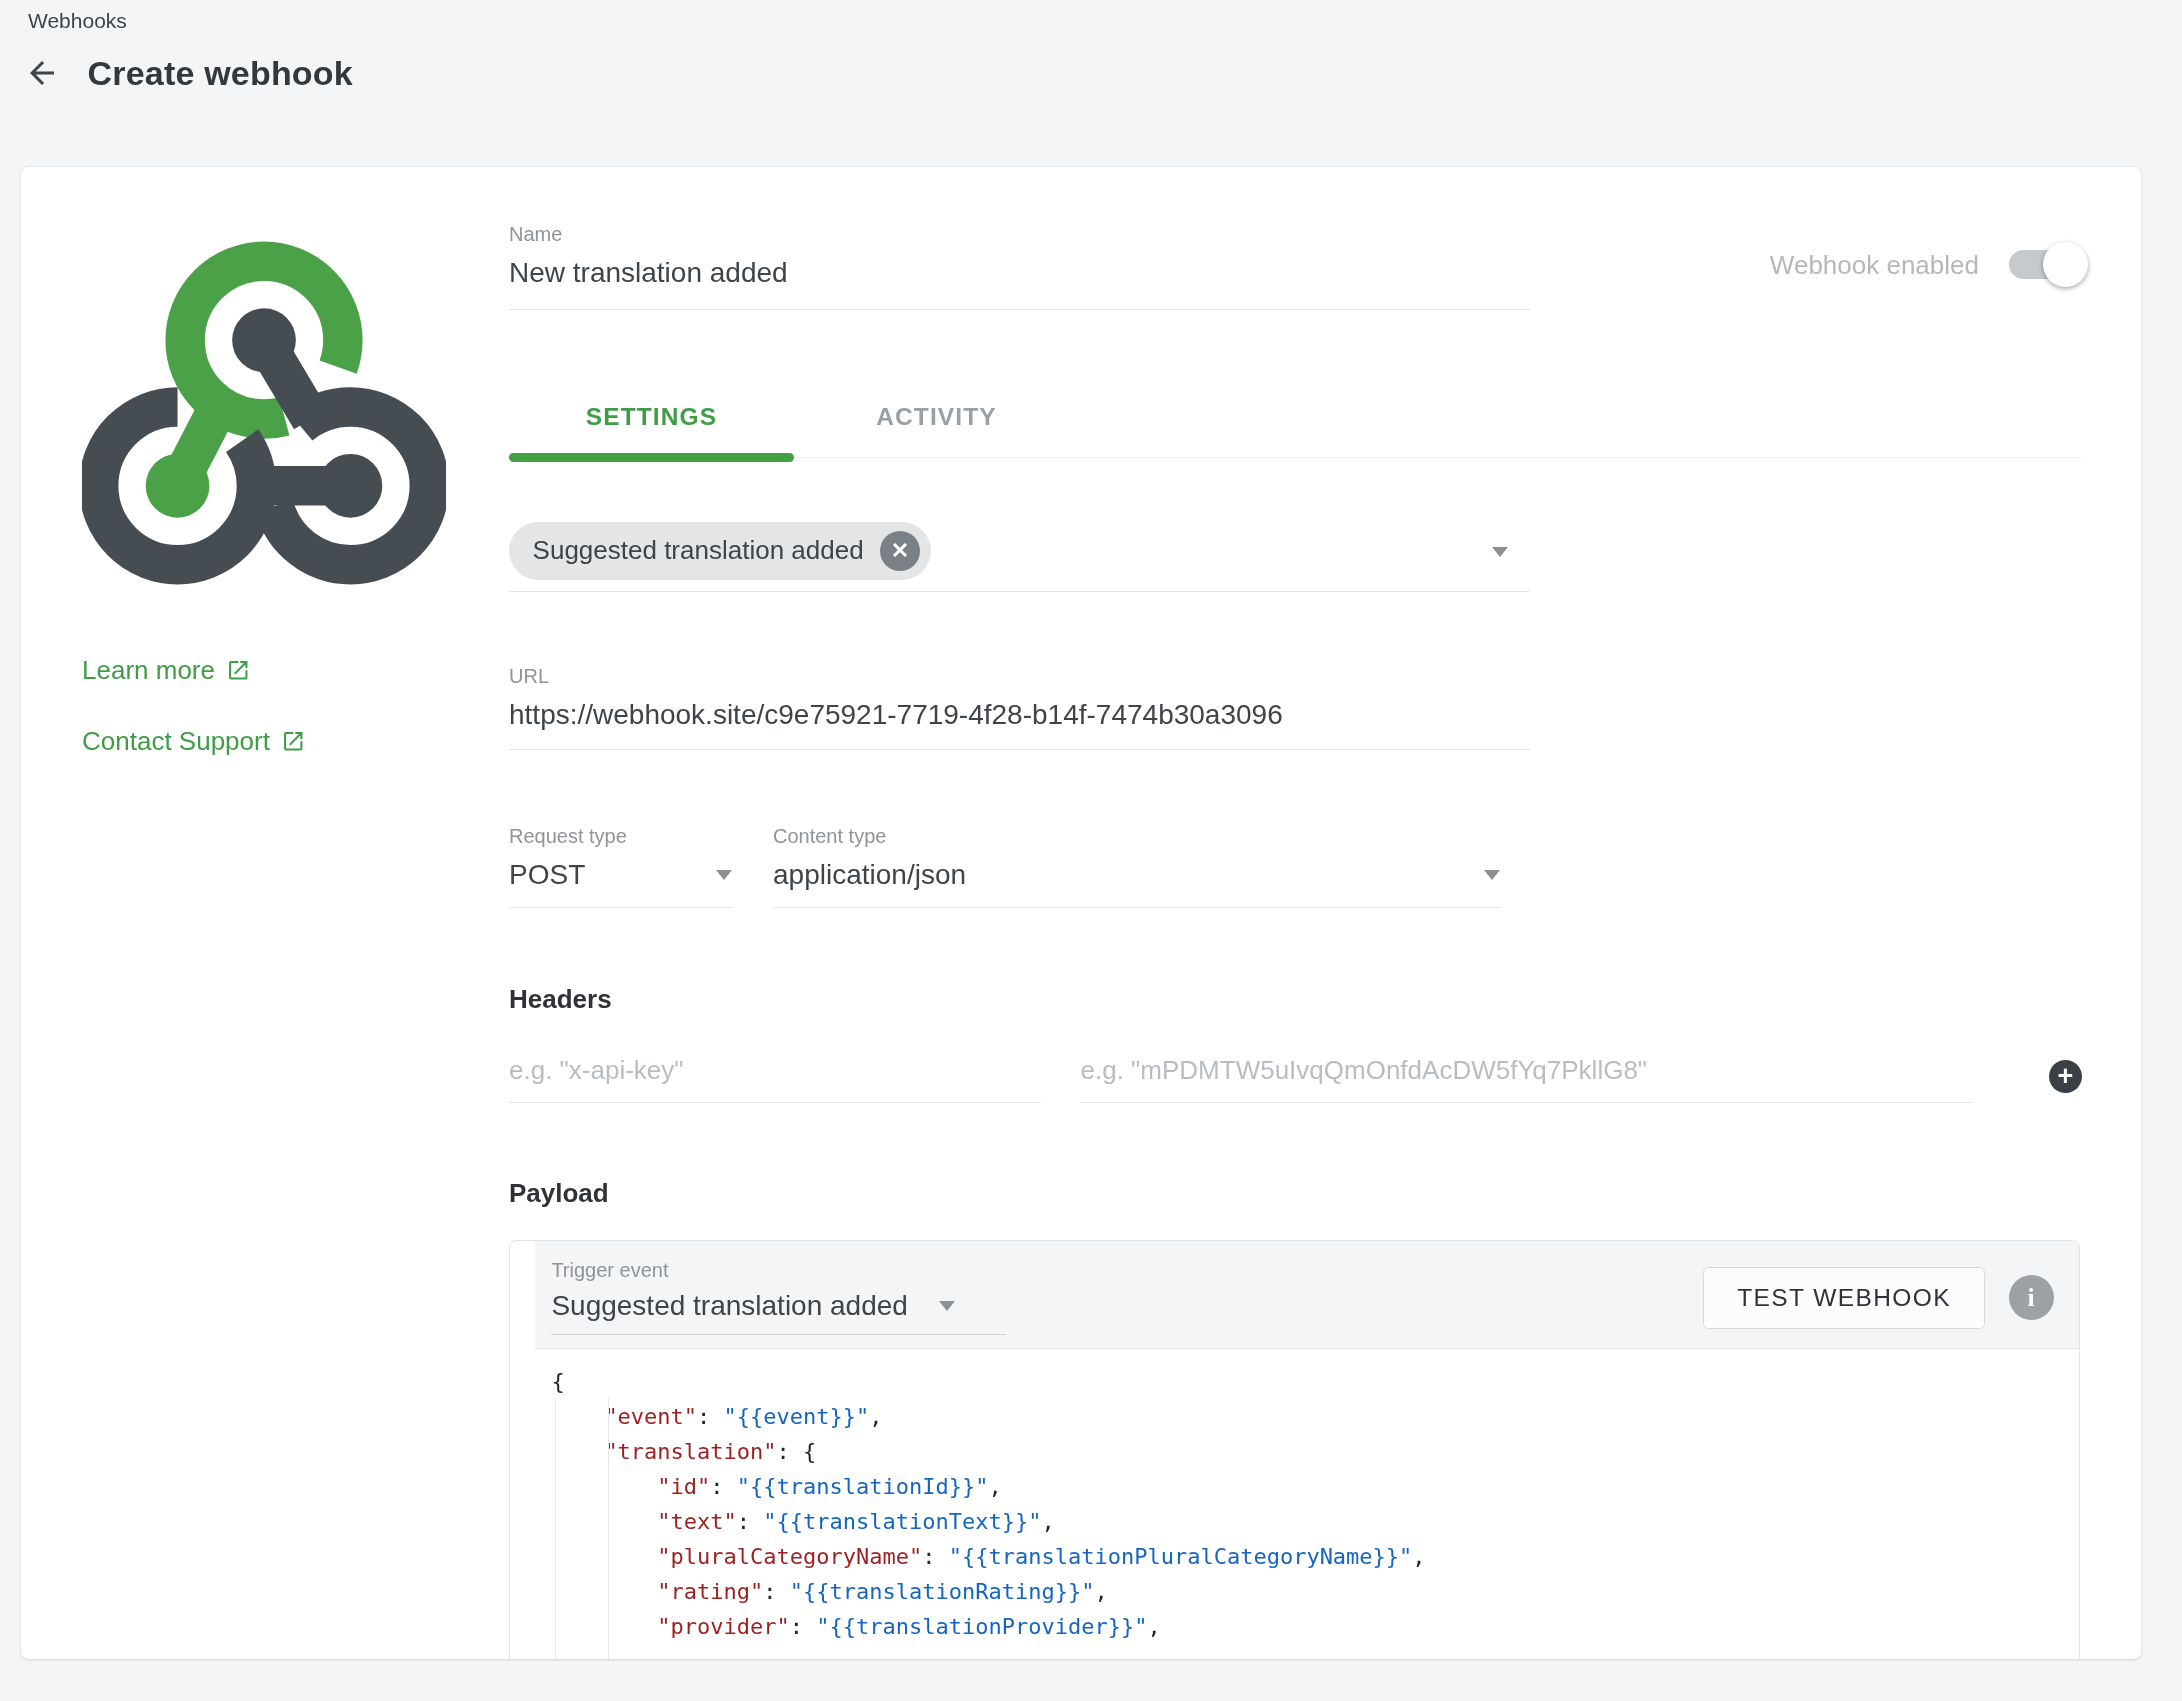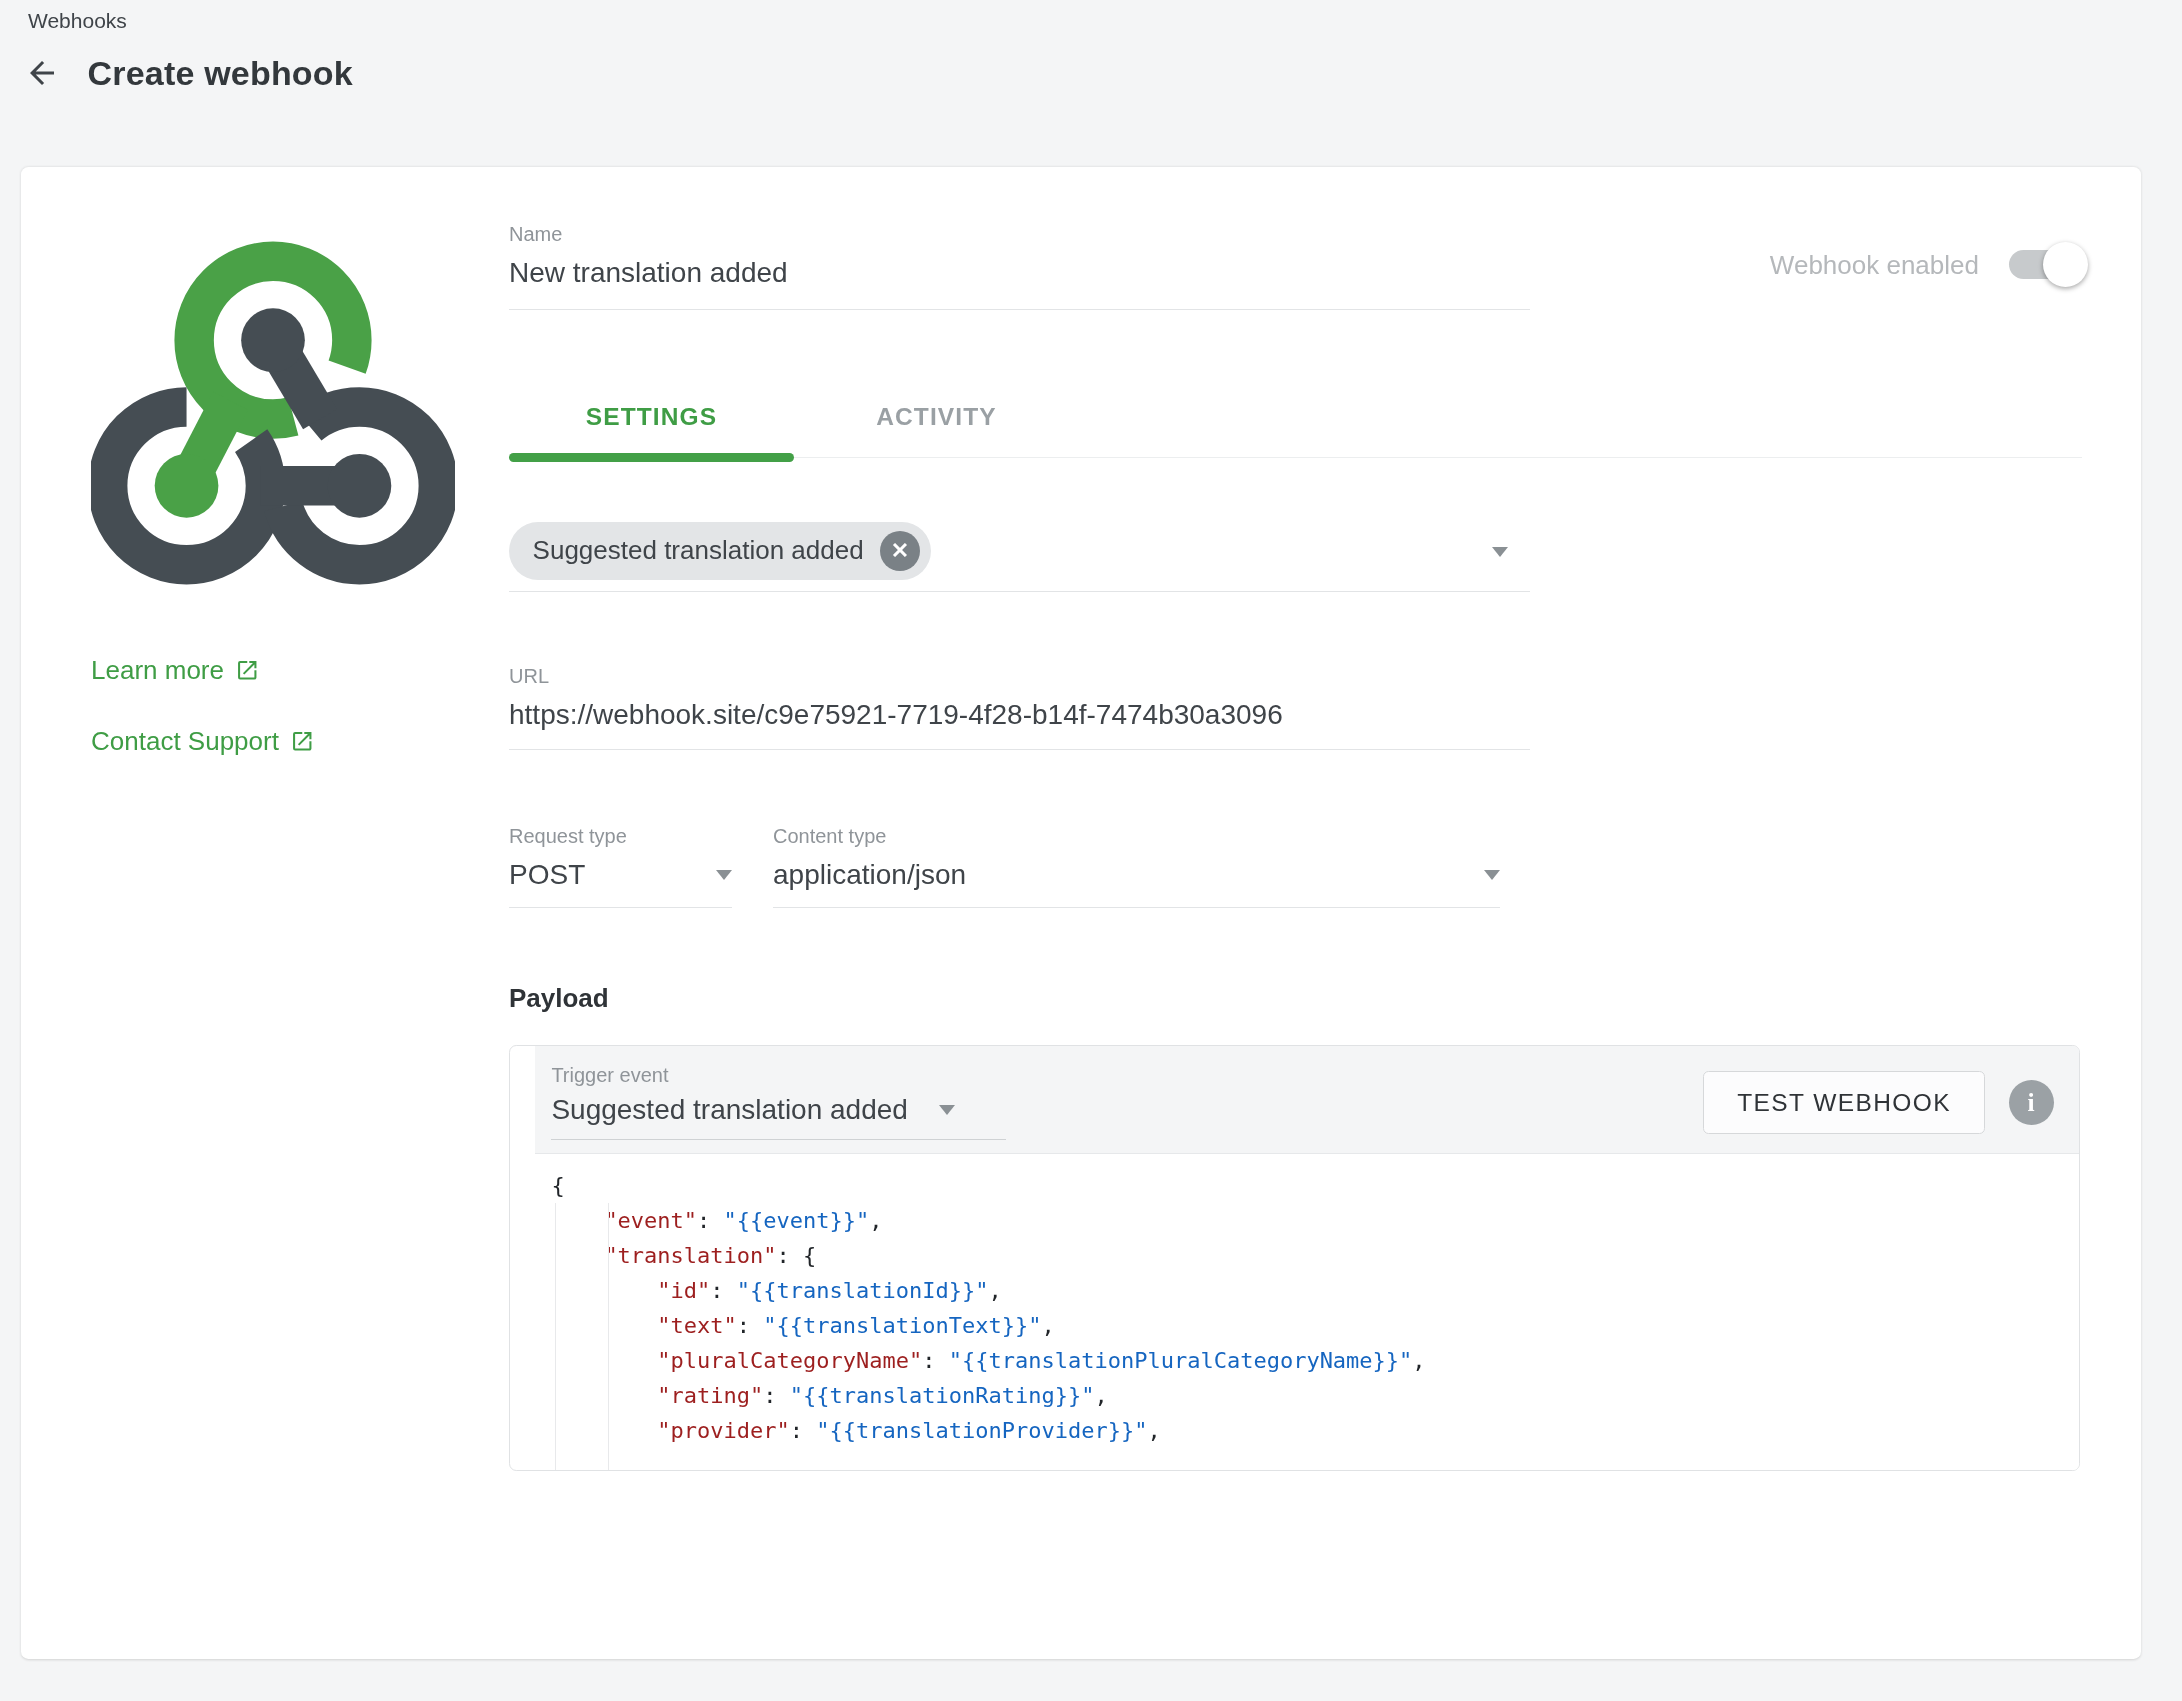--- a/index.html
+++ b/index.html
@@ -20,21 +20,21 @@
 
   
   .card {
     position:absolute; left:21px; top:167px; width:2120px; height:1492px;
     background:#ffffff; border-radius:7.3px;
     box-shadow:0 0.9px 2.7px rgba(0,0,0,.14);
     overflow:hidden;
   }
 
   
-  .left-col { position:absolute; left:70px; top:64px; width:375px; }
+  .left-col { position:absolute; left:61px; top:64px; width:375px; }
   .logo { width:364px; height:364px; display:block; }
   .side-links { margin-top:60px; display:flex; flex-direction:column; gap:40px; }
   .green-link { display:inline-flex; align-items:center; gap:11px; font-size:26px; color:#3f9d45; cursor:pointer; }
   .green-link svg { width:24.5px; height:24.5px; fill:#3f9d45; }
 
   
   .right-col { position:absolute; left:488px; top:0; width:1573px; }
 
   .field-label { font-size:20px; color:#8f9499; }
   .underline { border-bottom:0.9px solid #e2e4e6; }
@@ -203,20 +203,28 @@
       </div>
       <div class="select-field w-content">
         <div class="field-label">Content type</div>
         <div class="select-value-row">
           <span class="select-value">application/json</span>
           <span class="caret"></span>
         </div>
       </div>
     </div>
 
+    <div class="headers-section">
+      <div class="section-heading">Headers</div>
+      <div class="headers-row">
+        <input class="hk" type="text" placeholder="e.g. &quot;x-api-key&quot;" style="">
+        <input class="hv" type="text" placeholder="e.g. &quot;mPDMTW5uIvqQmOnfdAcDW5fYq7PkllG8&quot;" style="">
+        <span class="add-btn">+</span>
+      </div>
+    </div>
 
     <div class="payload-section">
       <div class="section-heading">Payload</div>
       <div class="payload-box">
         <div class="payload-header">
           <div class="pe-select">
             <div class="field-label">Trigger event</div>
             <div class="pe-row">
               <span class="pe-value">Suggested translation added</span>
               <span class="caret"></span>

